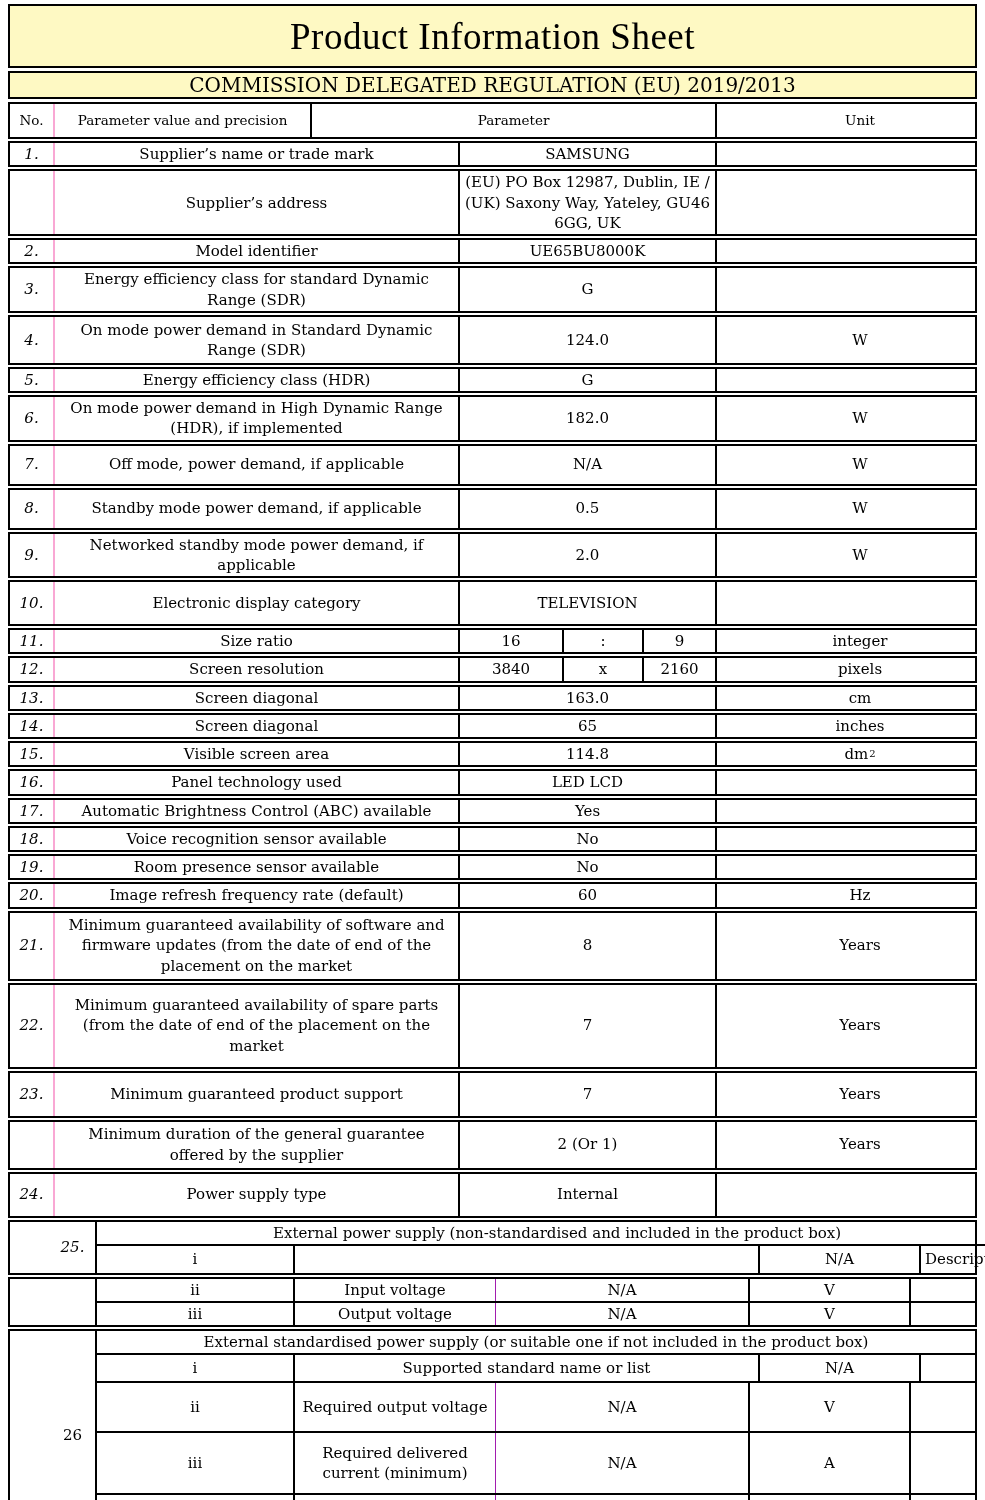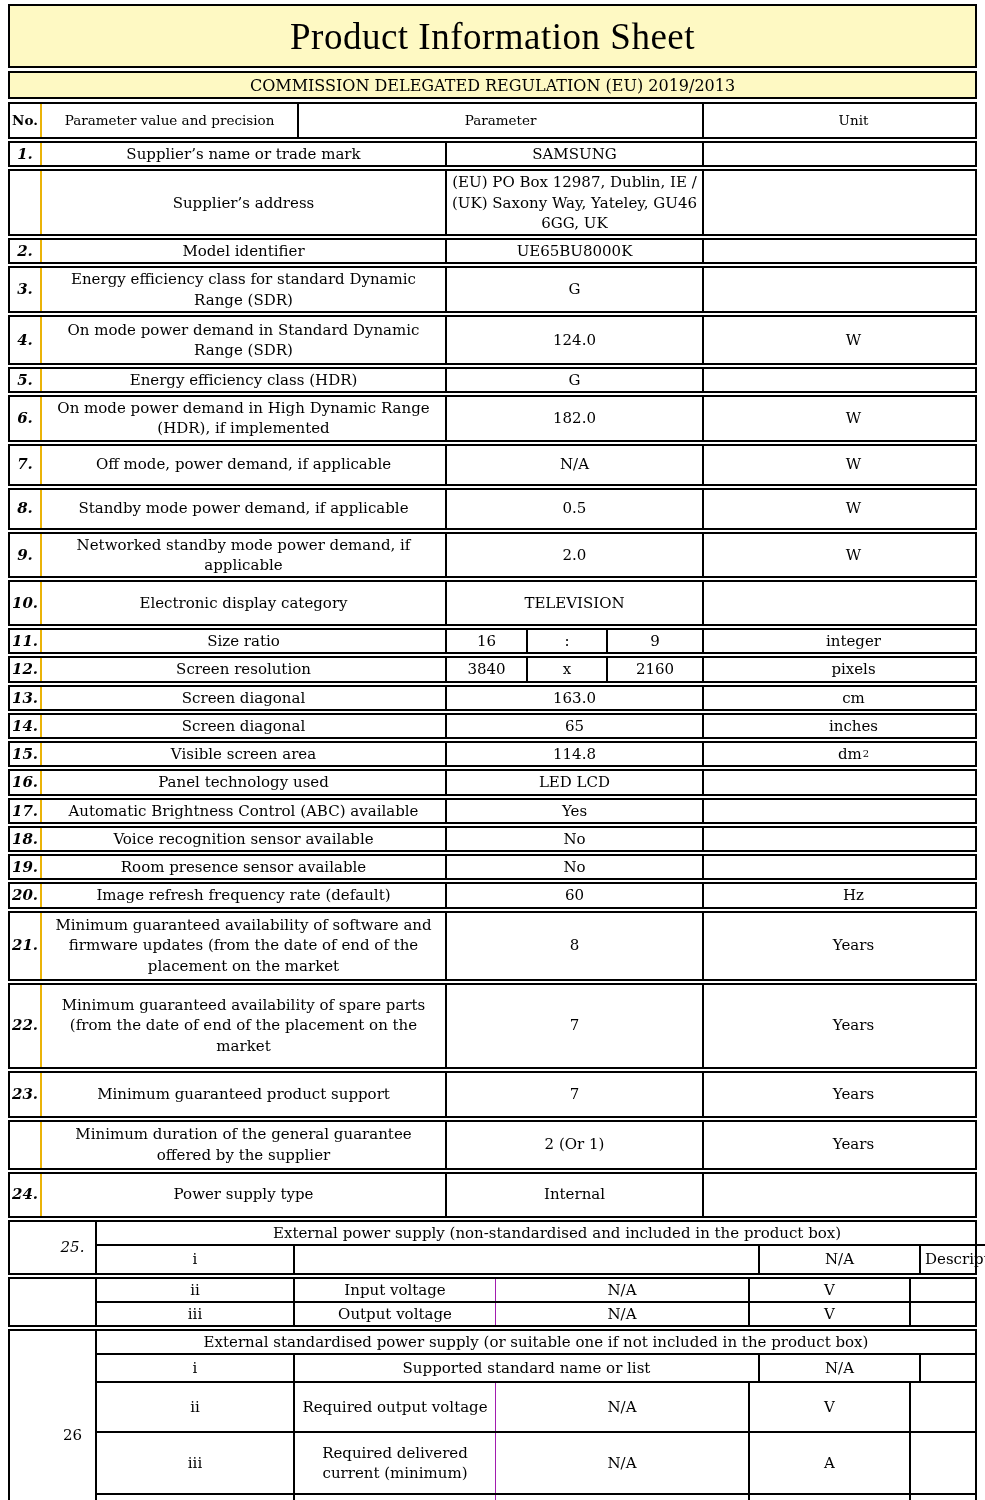--- a/index.html
+++ b/index.html
@@ -3,35 +3,35 @@
 <meta charset="utf-8">
 <style>
   html,body { margin:0; padding:0; background:#fff; }
   body { width:985px; font-family:"DejaVu Serif", serif; color:#000; }
   .sheet { width:969px; margin:4px 8px; }
 
   .box { border:2px solid #000; box-sizing:border-box; display:flex;
          align-items:center; justify-content:center; text-align:center; background:#fef9c3; }
   .title-box { min-height:64px; margin-bottom:3px; }
   .title-box .t { font-family:"Liberation Serif", serif; font-size:37px; letter-spacing:0.5px; }
-  .reg-box { min-height:28px; margin-bottom:3px; font-size:16px; }
+  .reg-box { min-height:28px; margin-bottom:3px; font-size:20px; }
 
   .row { display:flex; border:2px solid #000; box-sizing:border-box;
          margin-top:2px; background:#fff; align-items:stretch; }
   .c { display:flex; align-items:center; justify-content:center; text-align:center;
        padding:1px 4px; box-sizing:border-box; font-size:15px; line-height:1.35; }
-  .no    { width:32px;  border-right:2px solid #eab308; font-style:italic; flex:none;font-weight:bold; }
+  .no    { width:45px;  border-right:2px solid #f9a8d4; font-style:italic; flex:none; }
   .param { width:405px; border-right:2px solid #000; flex:none; }
   .val   { width:257px; border-right:2px solid #000; flex:none; }
   .unit  { flex:1;margin-left:28px; }
   .header-row .c { font-size:13.5px; font-style:normal; }
 
   
   .valsplit { width:257px; flex:none; display:flex; border-right:2px solid #000; box-sizing:border-box; }
-  .valsplit .v1 { width:81px; border-right:2px solid #000; flex:none; }
+  .valsplit .v1 { width:104px; border-right:2px solid #000; flex:none; }
   .valsplit .vsep { width:80px; border-right:2px solid #000; flex:none; }
   .valsplit .v2 { flex:1; }
 
   sup { font-size:10px; line-height:1; margin-left:1px; }
 
   
   .block { display:flex; border:2px solid #000; box-sizing:border-box; margin-top:2px; align-items:stretch; }
   .block .bno { width:45px; flex:none; border-right:2px solid #000; display:flex;
                 align-items:center; justify-content:center; font-style:italic; font-size:15px;padding-left:40px; }
   .block .bno.upright { font-style:normal; }

